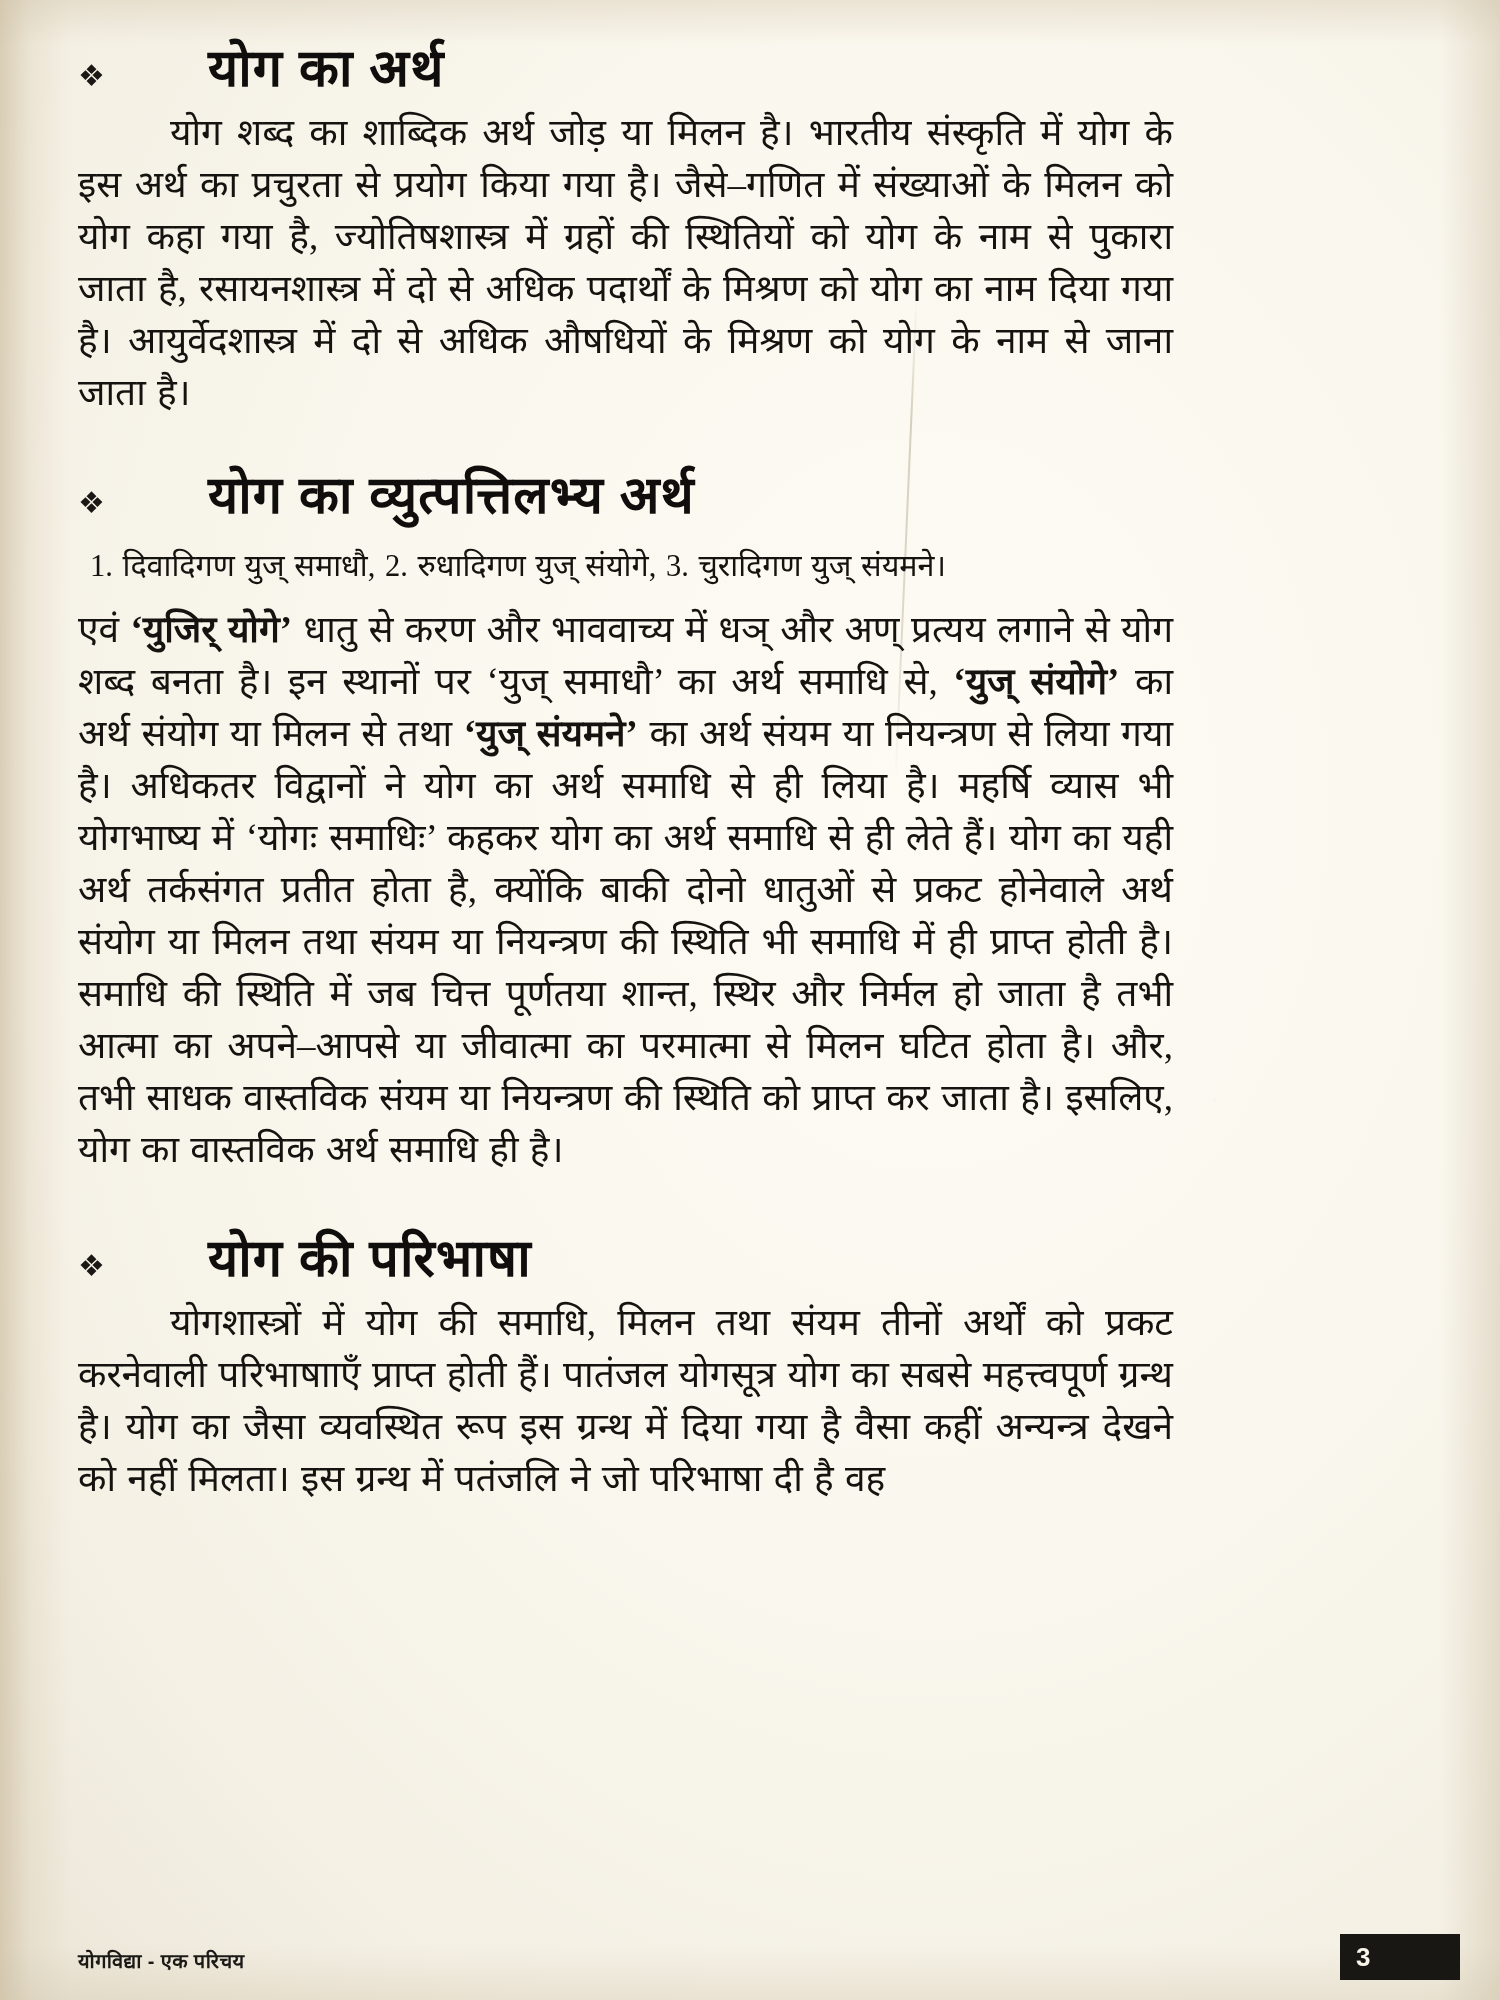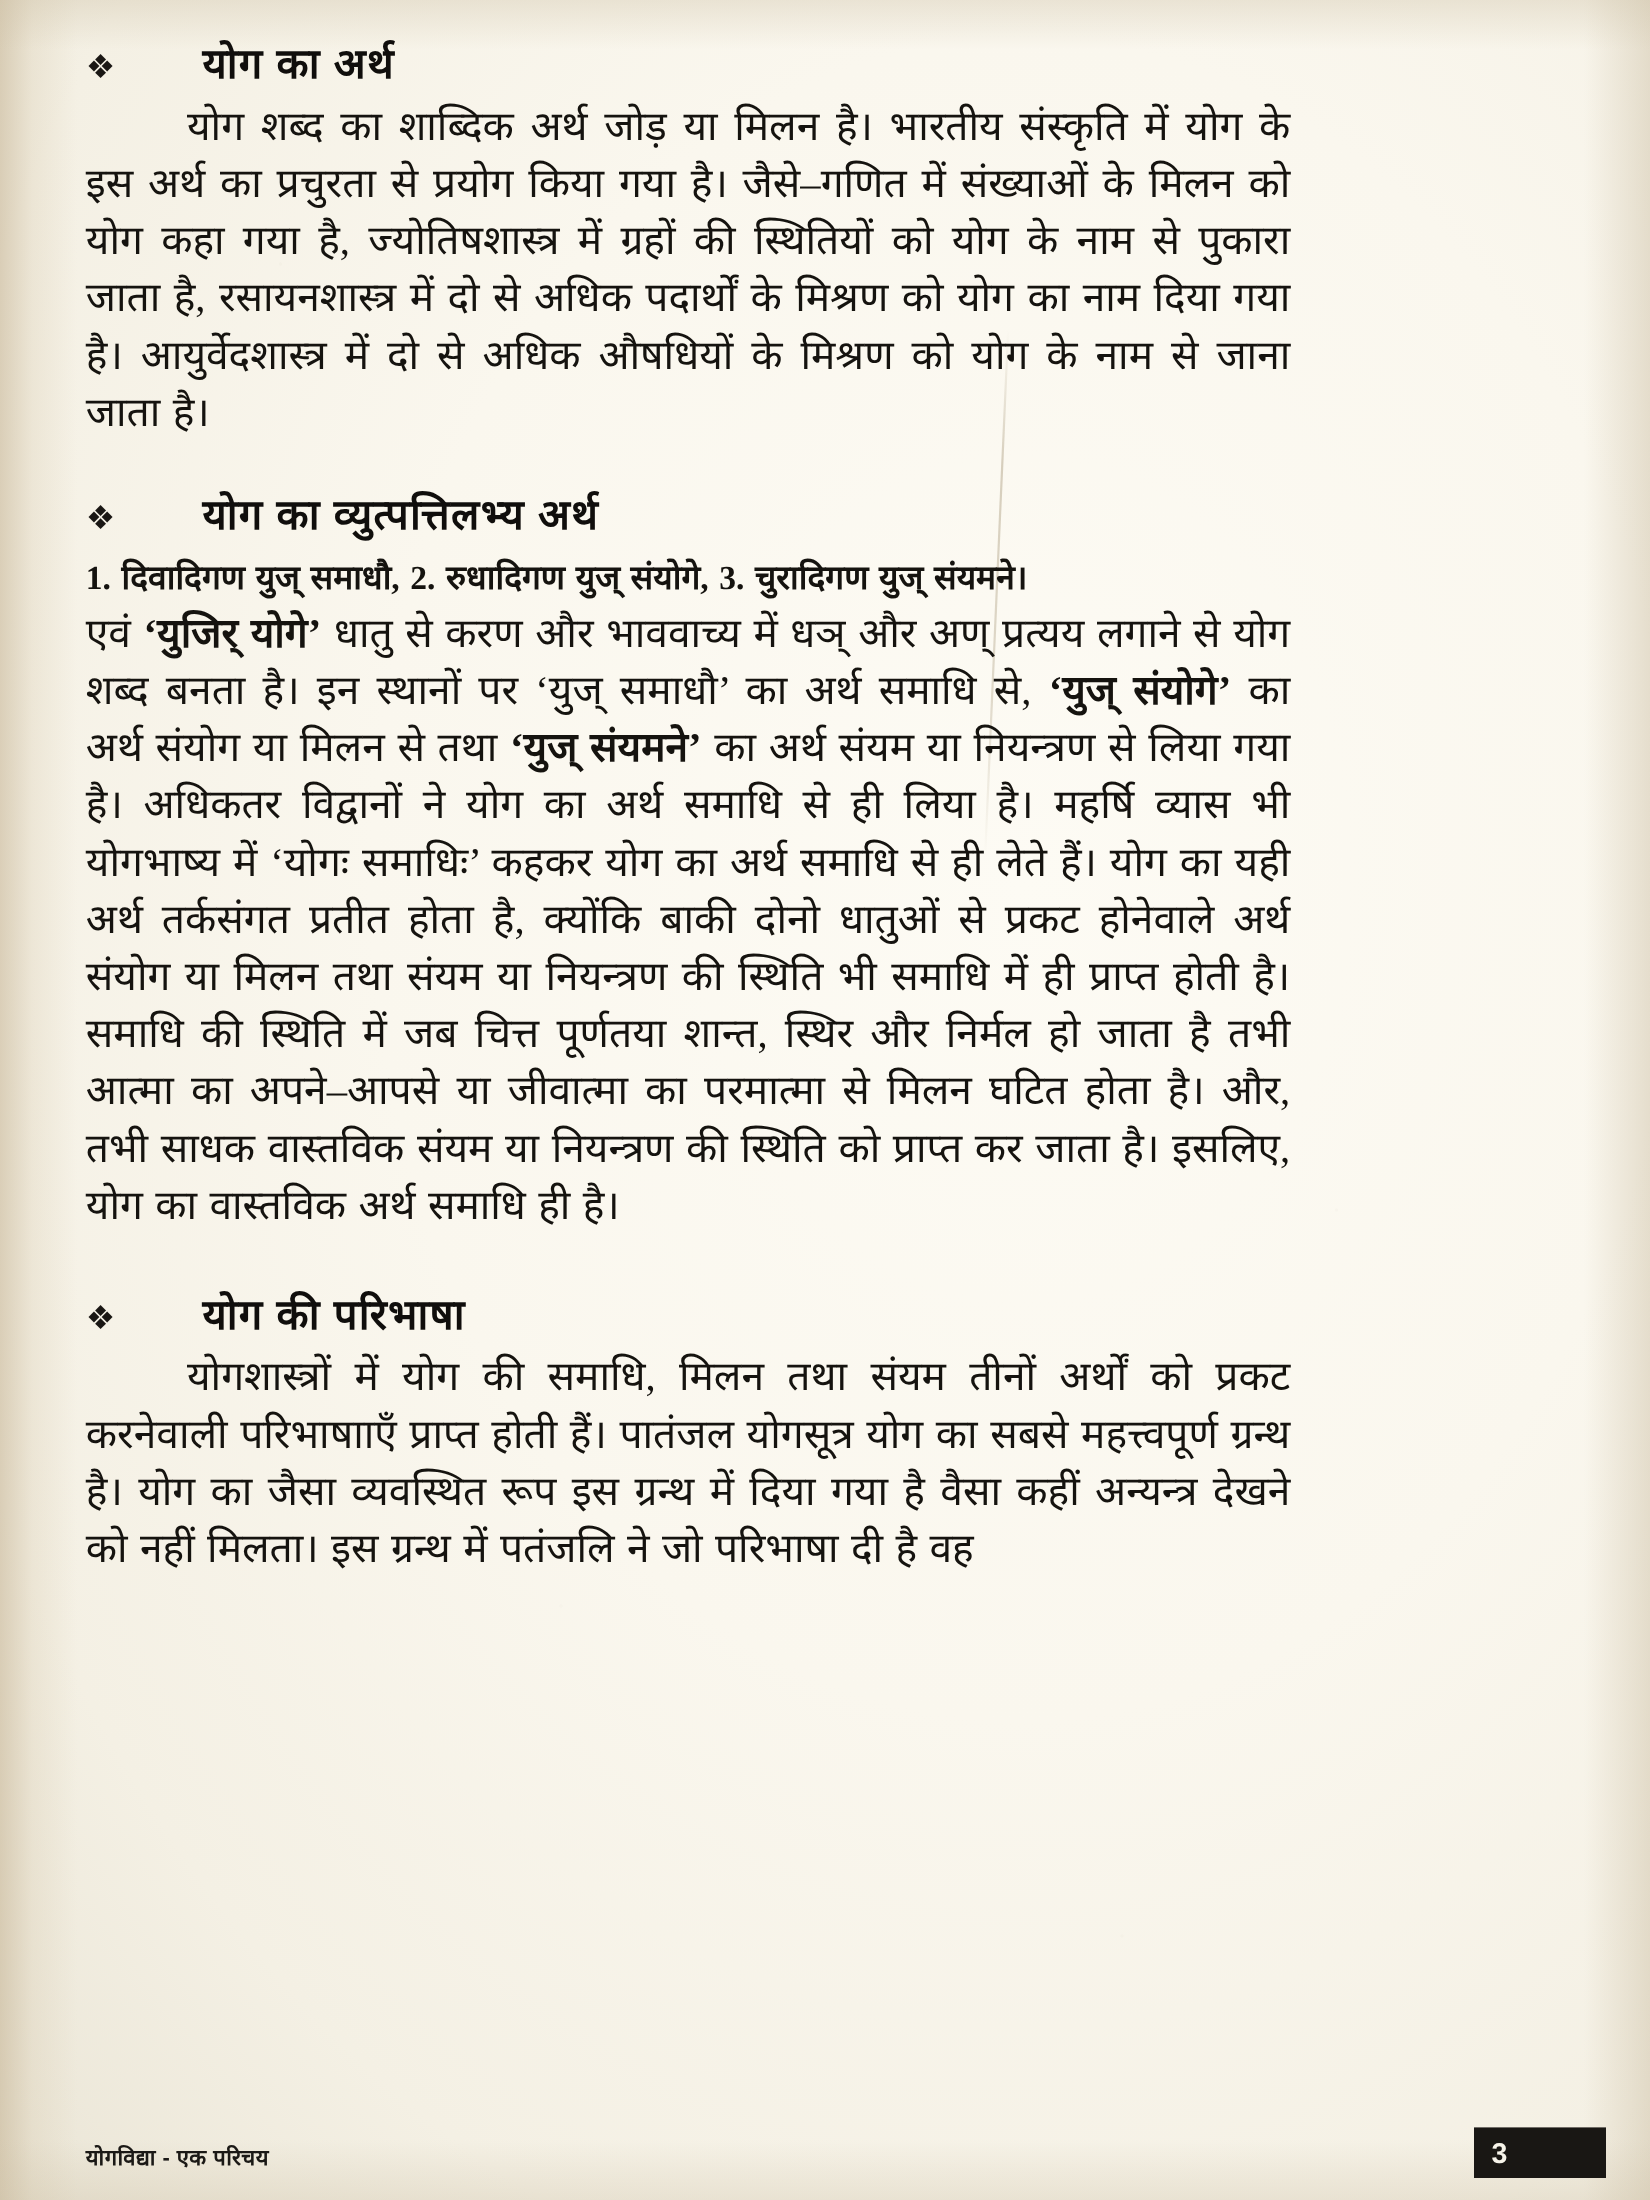--- a/index.html
+++ b/index.html
@@ -98,25 +98,25 @@
     width: 34px;
     flex: 0 0 34px;
     font-size: 30px;
     line-height: 1;
     color: #1a1714;
     text-align: left;
   }
   .heading .htext {
     font-family: "Liberation Sans", "DejaVu Sans", sans-serif;
     font-weight: 700;
-    font-size: 38px;
+    font-size: 52px;
     letter-spacing: 1.2px;
     line-height: 1.25;
     color: #100e0c;
-    margin-left: 72px;
+    margin-left: 96px;
   }
   .h-sec1 { margin-top: 8px; }
   .h-sec2 { margin-top: 44px; }
   .h-sec3 { margin-top: 50px; }
 
   
   p.body {
     font-family: Liberation Serif, serif;
     font-size: 37px;
     line-height: 52px;
@@ -125,24 +125,23 @@
     margin: 0;
     color: #15130f;
     word-spacing: 2px;
   }
   p.indent { text-indent: 92px; }
   .sec-body { margin-top: 16px; }
   .sutra-list {
     font-family: "Liberation Serif", "DejaVu Serif", serif;
     font-size: 30.5px;
     line-height: 52px;
-    margin: 0;
+    margin: 12px;
     color: #15130f;
     word-spacing: 2px;
-    font-weight: bold;
   }
   b.dev { font-weight: 700; }
 
   
   .footer {
     position: absolute;
     left: 78px;
     right: 40px;
     bottom: 22px;
     height: 48px;

